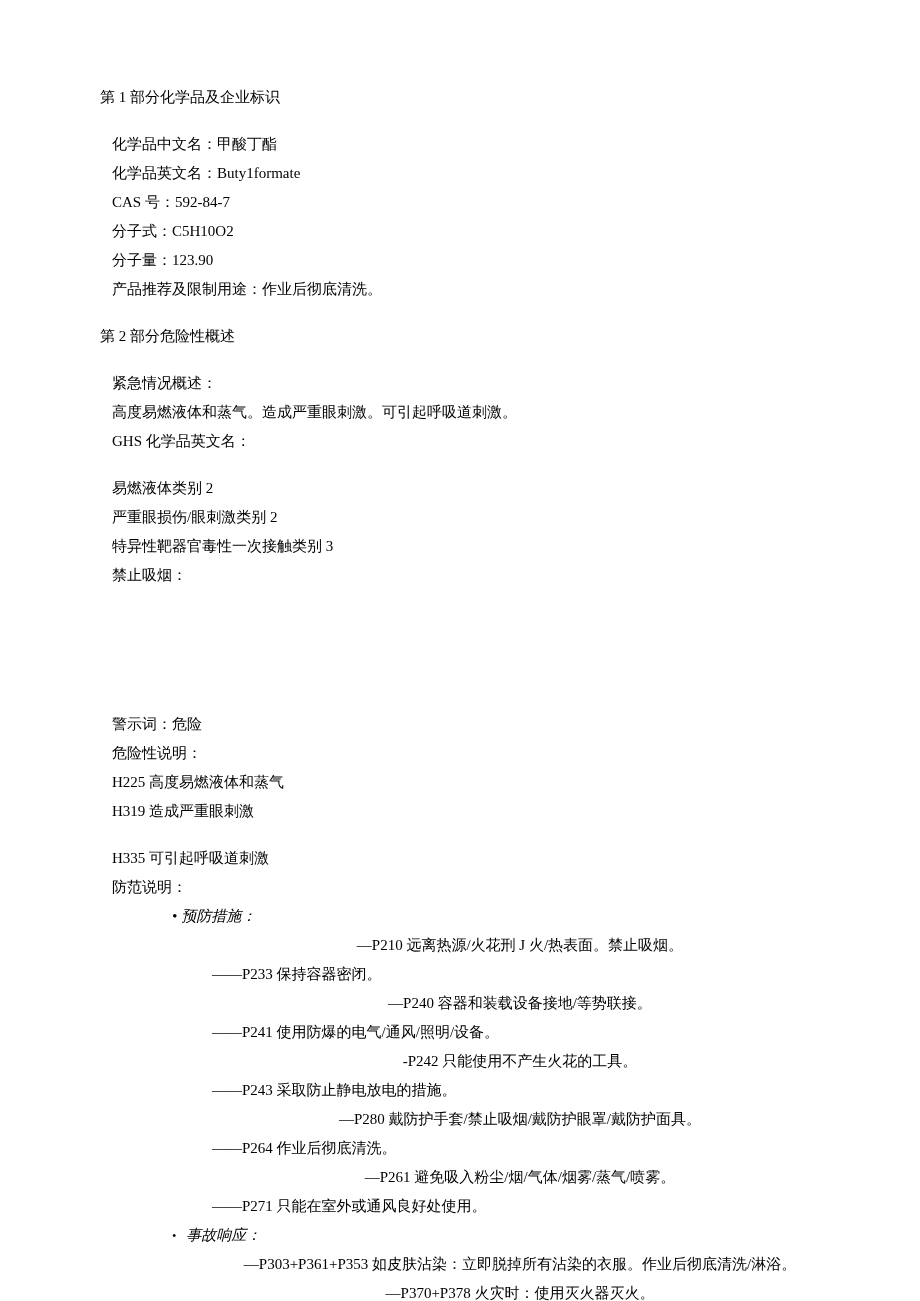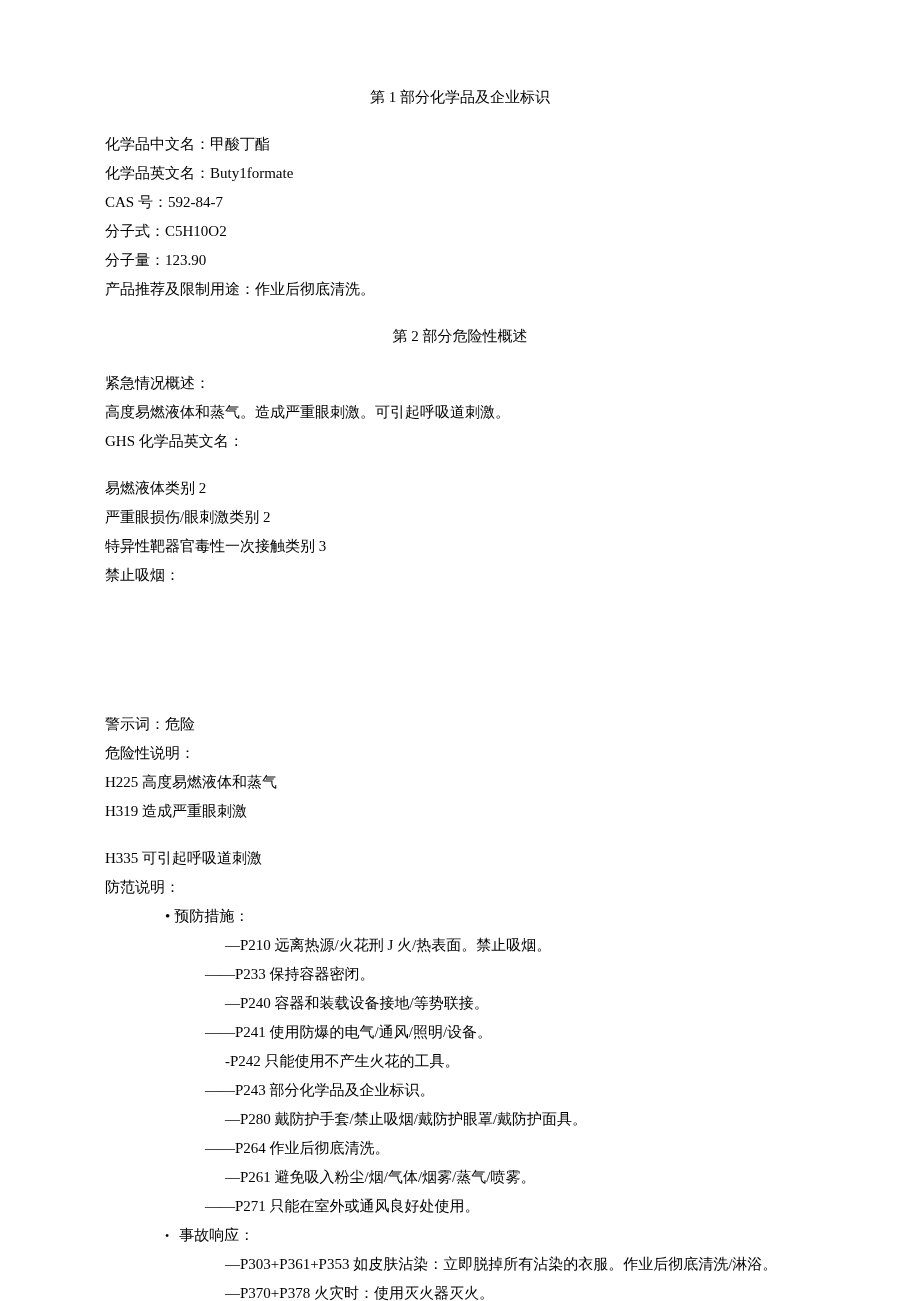--- a/index.html
+++ b/index.html
@@ -7,37 +7,39 @@
     padding: 80px 100px;
     font-family: "SimSun", "Microsoft YaHei", serif;
     font-size: 15px;
     line-height: 1.8;
     color: #000;
     background: #fff;
     width: 920px;
     box-sizing: border-box;
   }
   .section-title {
-    text-align: center;
+    text-align: left;
     margin: 4px 0 20px 0;
   }
   .block {
     margin-bottom: 20px;
   }
   .line {
-    margin: 2px 5px;
+    margin: 2px 12px;
   }
   .indent-1 {
     padding-left: 60px;
+    font-style: italic;
   }
   .indent-2 {
     padding-left: 100px;
   }
   .indent-3 {
     padding-left: 120px;
+    text-align: center;
   }
   .bullet-dot::before {
     content: "•";
     margin-right: 4px;
   }
   .bullet-square::before {
     content: "•";
     margin-right: 10px;
     font-size: 12px;
   }
@@ -86,21 +88,21 @@
 <div>
   <div class="line">H335 可引起呼吸道刺激</div>
   <div class="line">防范说明：</div>
 
   <div class="line indent-1 bullet-dot">预防措施：</div>
   <div class="line indent-3">—P210 远离热源/火花刑 J 火/热表面。禁止吸烟。</div>
   <div class="line indent-2">——P233 保持容器密闭。</div>
   <div class="line indent-3">—P240 容器和装载设备接地/等势联接。</div>
   <div class="line indent-2">——P241 使用防爆的电气/通风/照明/设备。</div>
   <div class="line indent-3">-P242 只能使用不产生火花的工具。</div>
-  <div class="line indent-2">——P243 部分化学品及企业标识。</div>
+  <div class="line indent-2">——P243 采取防止静电放电的措施。</div>
   <div class="line indent-3">—P280 戴防护手套/禁止吸烟/戴防护眼罩/戴防护面具。</div>
   <div class="line indent-2">——P264 作业后彻底清洗。</div>
   <div class="line indent-3">—P261 避免吸入粉尘/烟/气体/烟雾/蒸气/喷雾。</div>
   <div class="line indent-2">——P271 只能在室外或通风良好处使用。</div>
 
   <div class="line indent-1 bullet-square">事故响应：</div>
   <div class="line indent-3">—P303+P361+P353 如皮肤沾染：立即脱掉所有沾染的衣服。作业后彻底清洗/淋浴。</div>
   <div class="line indent-3">—P370+P378 火灾时：使用灭火器灭火。</div>
 
 </div>

